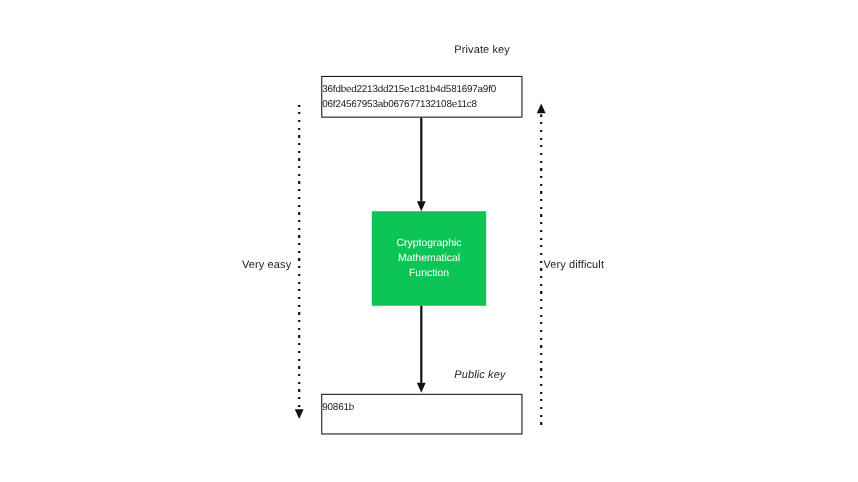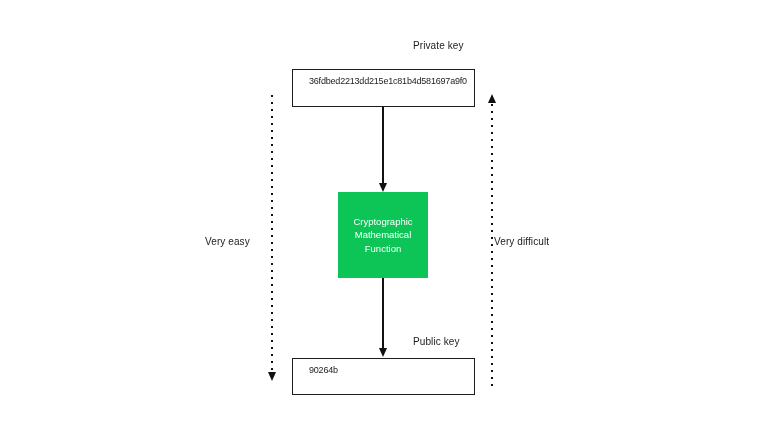--- a/index.html
+++ b/index.html
@@ -19,21 +19,21 @@
     color: #1c1c1c;
     white-space: nowrap;
   }
   .keybox {
     position: absolute;
     left: 292px;
     width: 183px;
     box-sizing: border-box;
     border: 1px solid #1c1c1c;
     background: #ffffff;
-    padding: 5px 16px;
+    padding: 5px 0;
   }
   .keybox .hexline {
     font-size: 9px;
     letter-spacing: -0.2px;
     line-height: 13px;
     white-space: nowrap;
     color: #1c1c1c;
   }
   .vline-solid {
     position: absolute;
@@ -57,21 +57,21 @@
     position: absolute;
     width: 0; height: 0;
     border-left: 4px solid transparent;
     border-right: 4px solid transparent;
     border-bottom: 9px solid #111111;
   }
   .function-box {
     position: absolute;
     left: 338px;
     top: 192px;
-    width: 90px;
+    width: 104px;
     height: 86px;
     background: #0dc556;
     display: flex;
     align-items: center;
     justify-content: center;
   }
   .function-box .fn-label {
     width: 76px;
     text-align: center;
     font-size: 9.5px;
@@ -81,39 +81,40 @@
 </style>
 </head>
 <body>
 
 <div class="canvas">
 
   <div class="label" style="left: 413px; top: 40px;">Private key</div>
 
   <div class="keybox" style="top: 69px; height: 38px;">
     <div class="hexline">36fdbed2213dd215e1c81b4d581697a9f0</div>
+    <div class="hexline">06f24567953ab067677132108e11c8</div>
   </div>
 
   <div class="vline-solid" style="left: 382px; top: 107px; height: 76px;"></div>
   <div class="arrowhead-down" style="left: 379px; top: 183px;"></div>
 
   <div class="function-box">
     <div class="fn-label">Cryptographic Mathematical Function</div>
   </div>
 
   <div class="vline-solid" style="left: 382px; top: 278px; height: 70px;"></div>
   <div class="arrowhead-down" style="left: 379px; top: 348px;"></div>
 
-  <div class="label" style="left: 413px; top: 336px;">Public key</div>
+  <div class="label" style="left: 413px; top: 336px; font-style: italic;">Public key</div>
 
   <div class="keybox" style="top: 358px; height: 37px;">
-    <div class="hexline">90264b</div>
+    <div class="hexline">90861b</div>
   </div>
 
   <div class="vline-dotted" style="left: 271px; top: 95px; height: 277px;"></div>
   <div class="arrowhead-down" style="left: 268px; top: 372px;"></div>
-  <div class="label" style="left: 205px; top: 236px;">Very easy</div>
+  <div class="label" style="left: 220px; top: 236px;">Very easy</div>
 
   <div class="arrowhead-up" style="left: 488px; top: 94px;"></div>
   <div class="vline-dotted" style="left: 491px; top: 104px; height: 284px;"></div>
   <div class="label" style="left: 494px; top: 236px;">Very difficult</div>
 
 </div>
 
 </body></html>

